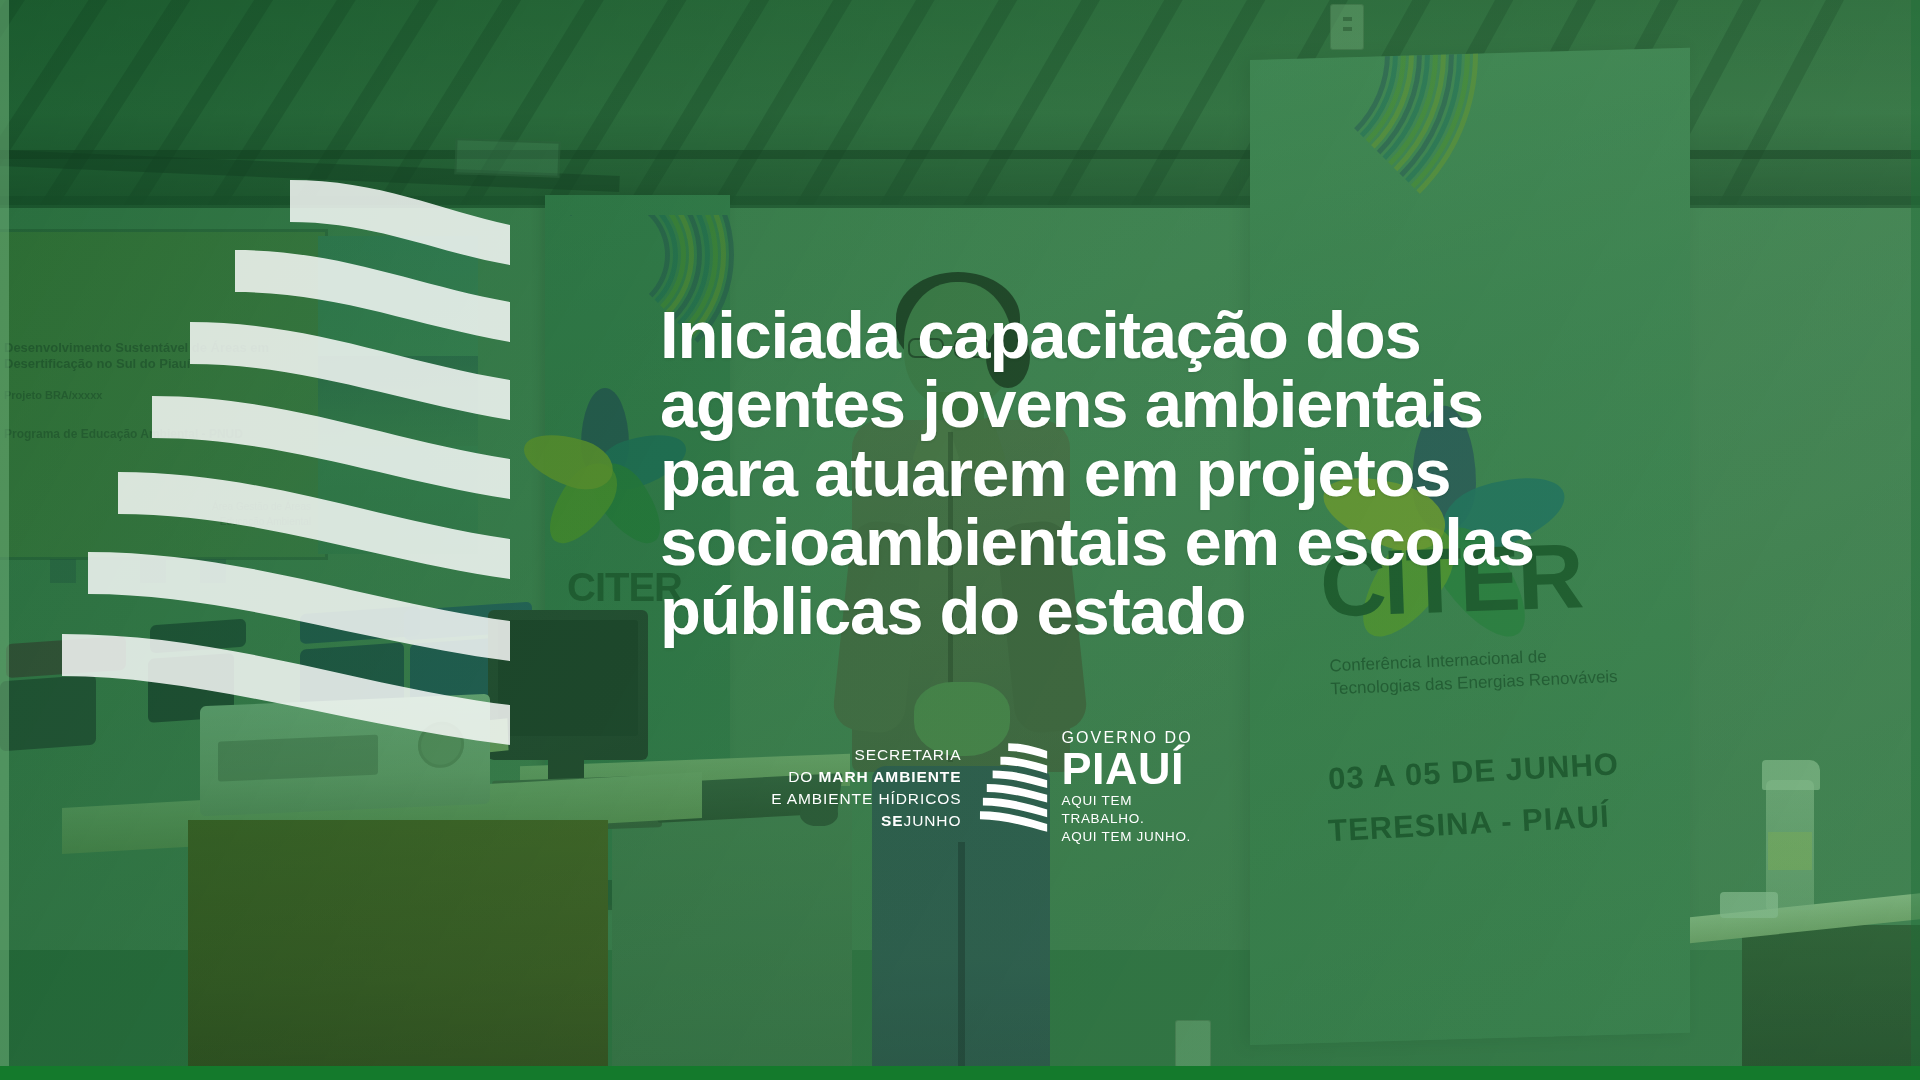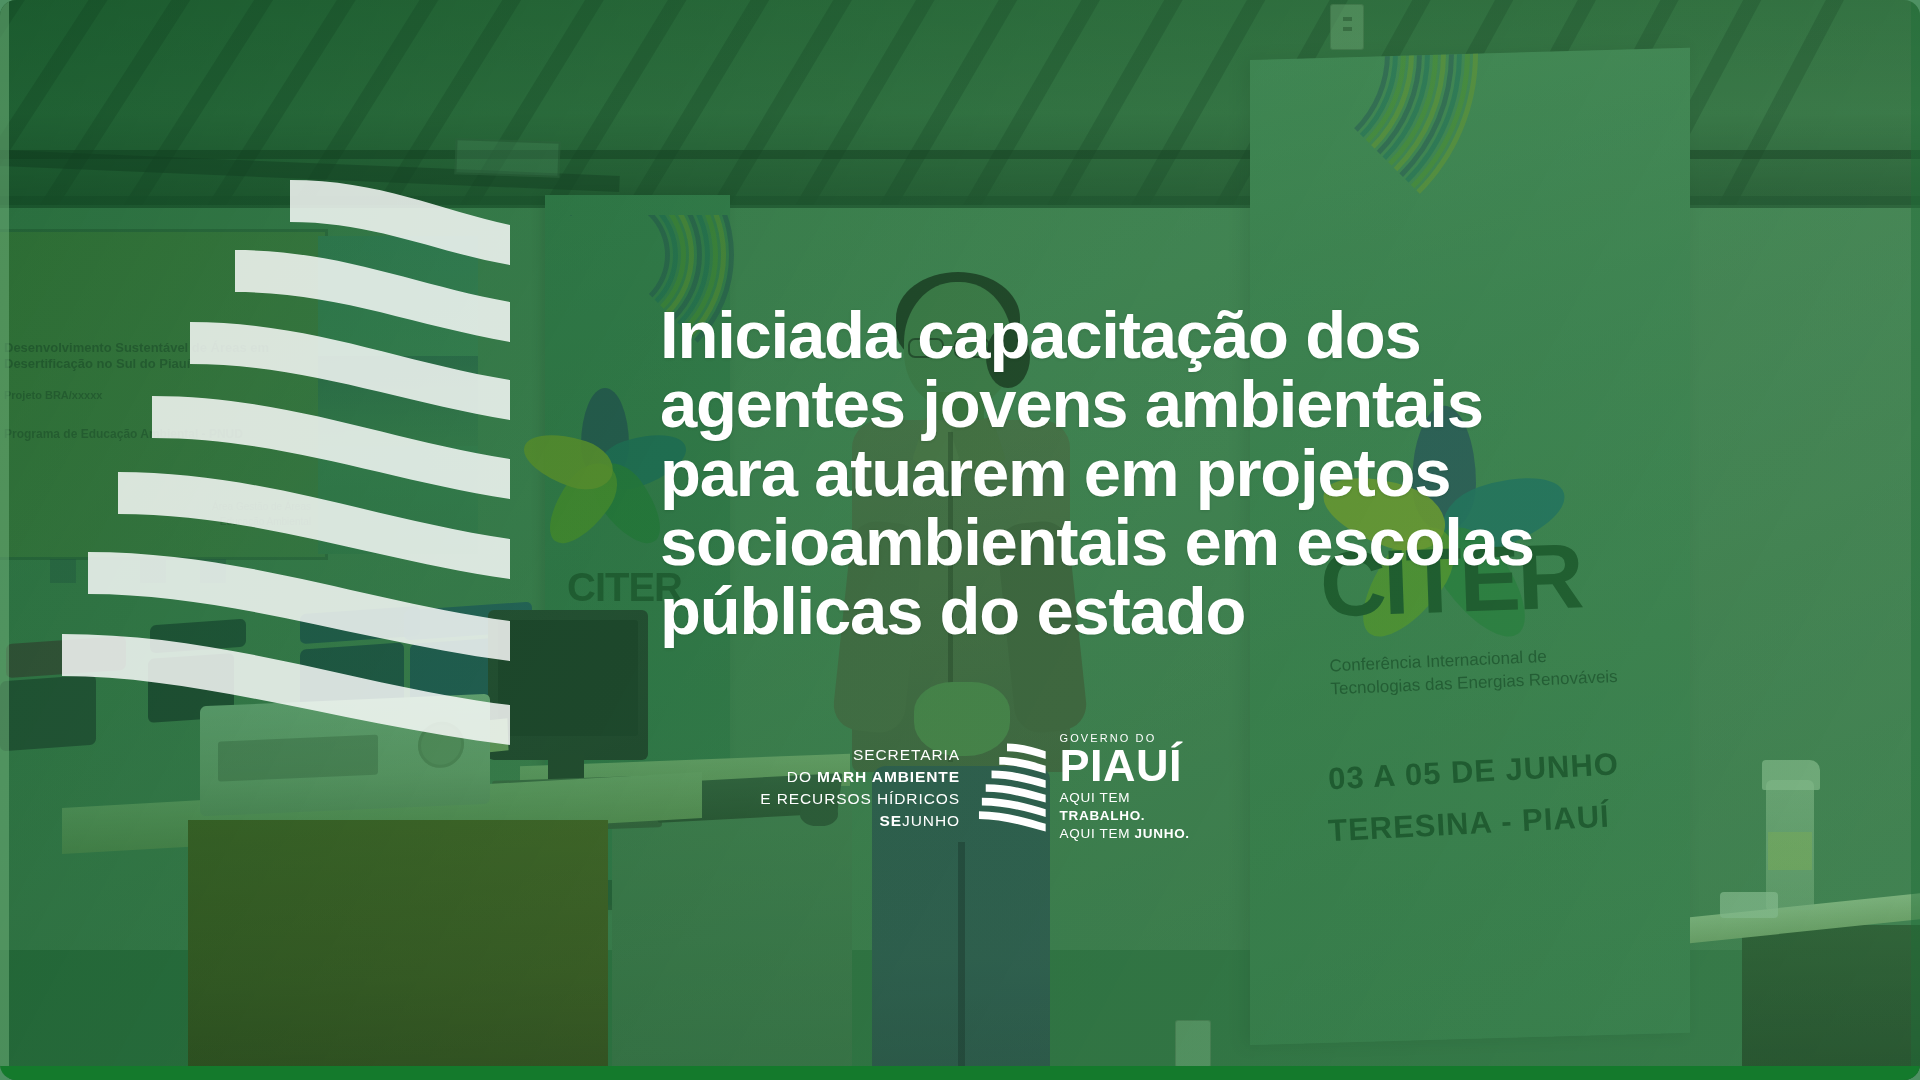--- a/index.html
+++ b/index.html
@@ -4,21 +4,20 @@
 <style>
   * { margin:0; padding:0; box-sizing:border-box; }
   html,body { width:1920px; height:1080px; overflow:hidden; background:#4e9163; }
   body { font-family:"Liberation Sans", sans-serif; }
 
   #stage {
     position:relative;
     width:1920px; height:1080px;
     overflow:hidden;
     background:#4d9062;
-    border-radius:16px;
   }
 
   
   .photo { position:absolute; inset:0; overflow:hidden; }
 
   
   .wall {
     position:absolute; left:0; top:150px; width:1920px; height:800px;
     background:linear-gradient(160deg,#86b58c 0%,#7aae86 35%,#6ba178 70%,#5e9a6f 100%);
   }
@@ -385,24 +384,24 @@
   }
   .semarh {
     text-align:right; color:#ffffff;
     font-size:15.5px; line-height:1.42; letter-spacing:.9px;
     width:222px;
   }
   .semarh .b { font-weight:bold; }
   .govBlock { display:flex; align-items:center; gap:12px; }
   .govWave { width:72px; height:96px; }
   .govTxt { color:#fff; }
-  .govTxt .g1 { font-size:11px; letter-spacing:2.1px; line-height:1.1; }
+  .govTxt .g1 { font-size:16px; letter-spacing:2.1px; line-height:1.1; }
   .govTxt .g2 { font-size:45px; font-weight:bold; letter-spacing:.5px; line-height:.96; }
   .govTxt .g3 { font-size:13.5px; letter-spacing:.7px; line-height:1.32; margin-top:2px; }
-  .govTxt .g3 b { font-weight:bold; }
+  .govTxt .g3 b { font-weight:normal; }
 
   
   .headline {
     position:absolute; left:660px; top:300px; width:1010px;
     color:#ffffff;
     font-size:67px;
     font-weight:bold;
     line-height:1.03;
     letter-spacing:-1.2px;
     text-align:left;
@@ -613,21 +612,21 @@
 socioambientais em escolas
 públicas do estado</div>
 
   <div class="logoRow">
 
     <div class="semarh">
       <div>SECRETARIA</div>
       <div>
         <span>DO </span><span class="b">MARH AMBIENTE</span>
       </div>
-      <div>E RECURSOS HÍDRICOS</div>
+      <div>E AMBIENTE HÍDRICOS</div>
       <div>
         <span class="b">SE</span><span>JUNHO</span>
       </div>
     </div>
 
     <div class="govBlock">
       <svg class="govWave" viewBox="0 0 72 96">
         <g fill="#ffffff">
           <path d="M30,2 C46,2 58,6 70,10 L70,18 C57,14 45,10 30,10 Z"></path>
           <path d="M22,16 C42,16 57,21 70,25 L70,33 C56,29 40,24 22,24 Z"></path>

